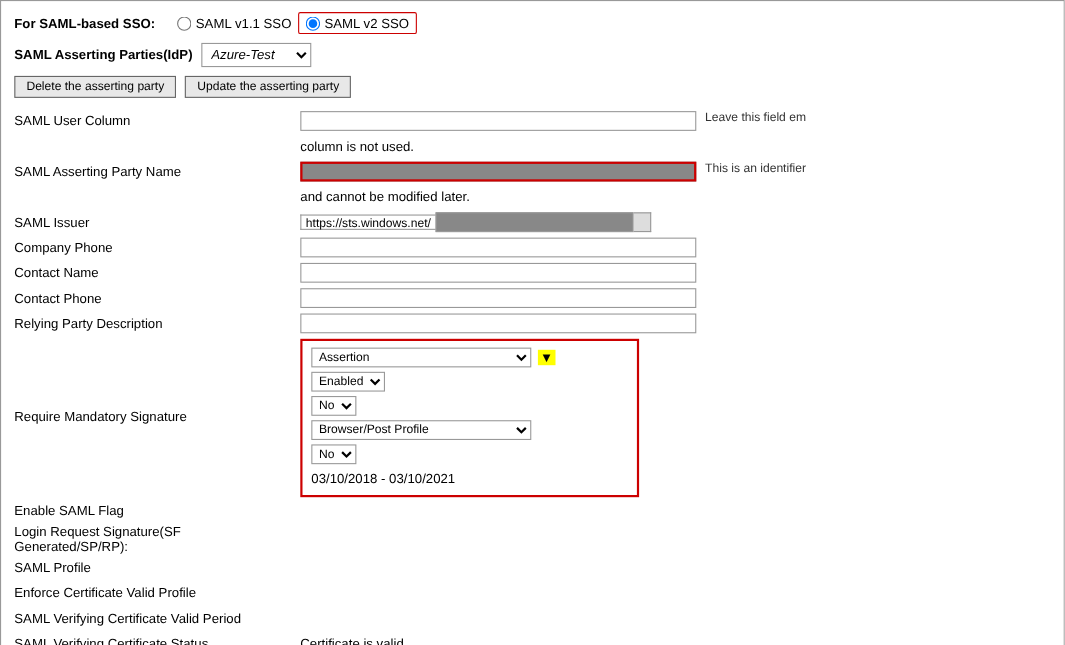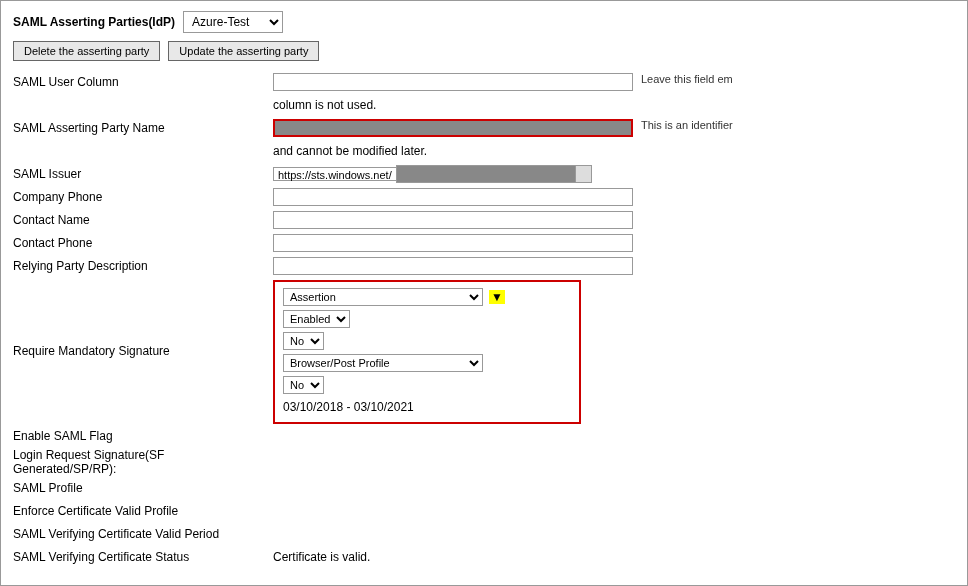--- a/index.html
+++ b/index.html
@@ -55,20 +55,21 @@
     .asserting-parties-label {
       font-weight: bold;
       font-size: 12px;
     }
     .select-dropdown {
       border: 1px solid #999;
       padding: 2px 4px;
       font-size: 12px;
       background: #fff;
       min-width: 100px;
+      font-style: italic;
     }
     .button-row {
       display: flex;
       gap: 8px;
       margin-bottom: 10px;
     }
     .btn {
       border: 1px solid #666;
       background: #e8e8e8;
       padding: 3px 10px;
@@ -179,20 +180,33 @@
       font-size: 12px;
       display: flex;
       gap: 4px;
     }
   </style>
 </head>
 <body>
 
 <div class="window">
 
+  <div class="sso-header">
+    <span class="sso-label">For SAML-based SSO:</span>
+    <div class="radio-group">
+      <div class="radio-option">
+        <input type="radio" name="saml_version" style="">
+        <span>SAML v1.1 SSO</span>
+      </div>
+      <div class="radio-option selected">
+        <input type="radio" name="saml_version" checked="" style="">
+        <span>SAML v2 SSO</span>
+      </div>
+    </div>
+  </div>
 
   <div class="asserting-parties-row">
     <span class="asserting-parties-label">SAML Asserting Parties(IdP)</span>
     <select class="select-dropdown">
       <option>Azure-Test</option>
     </select>
   </div>
 
   <div class="button-row">
     <button class="btn">Delete the asserting party</button>

